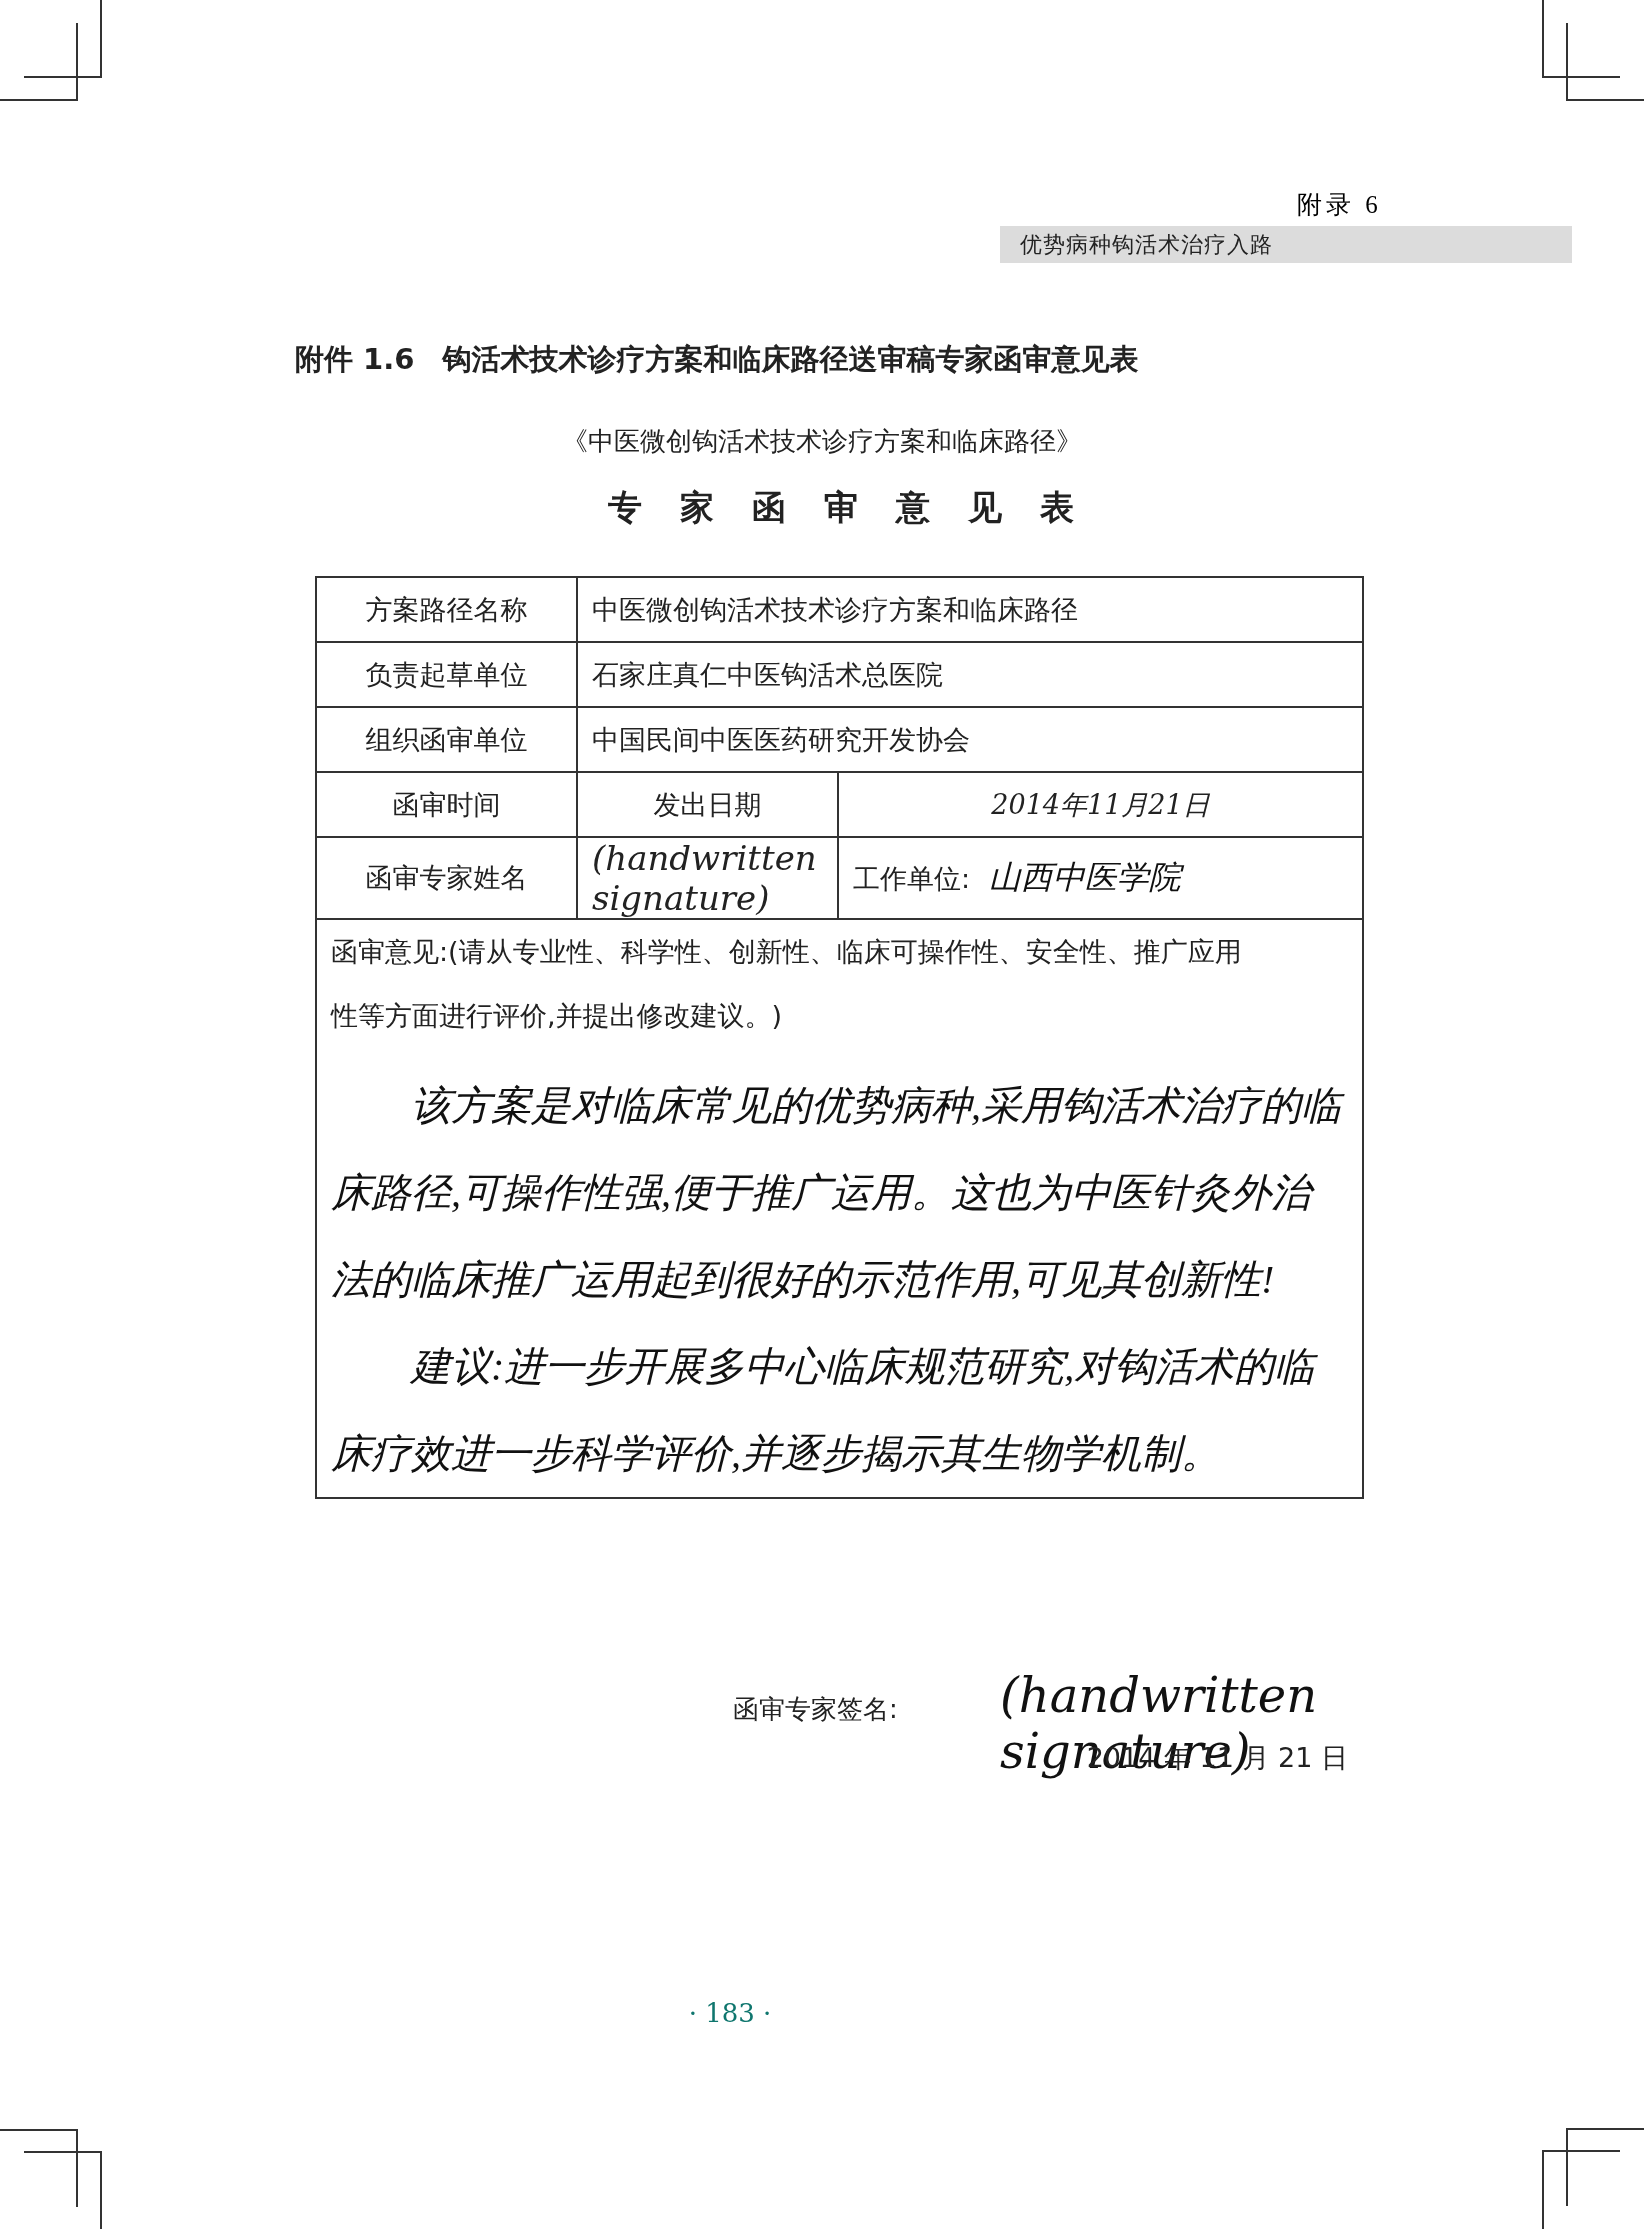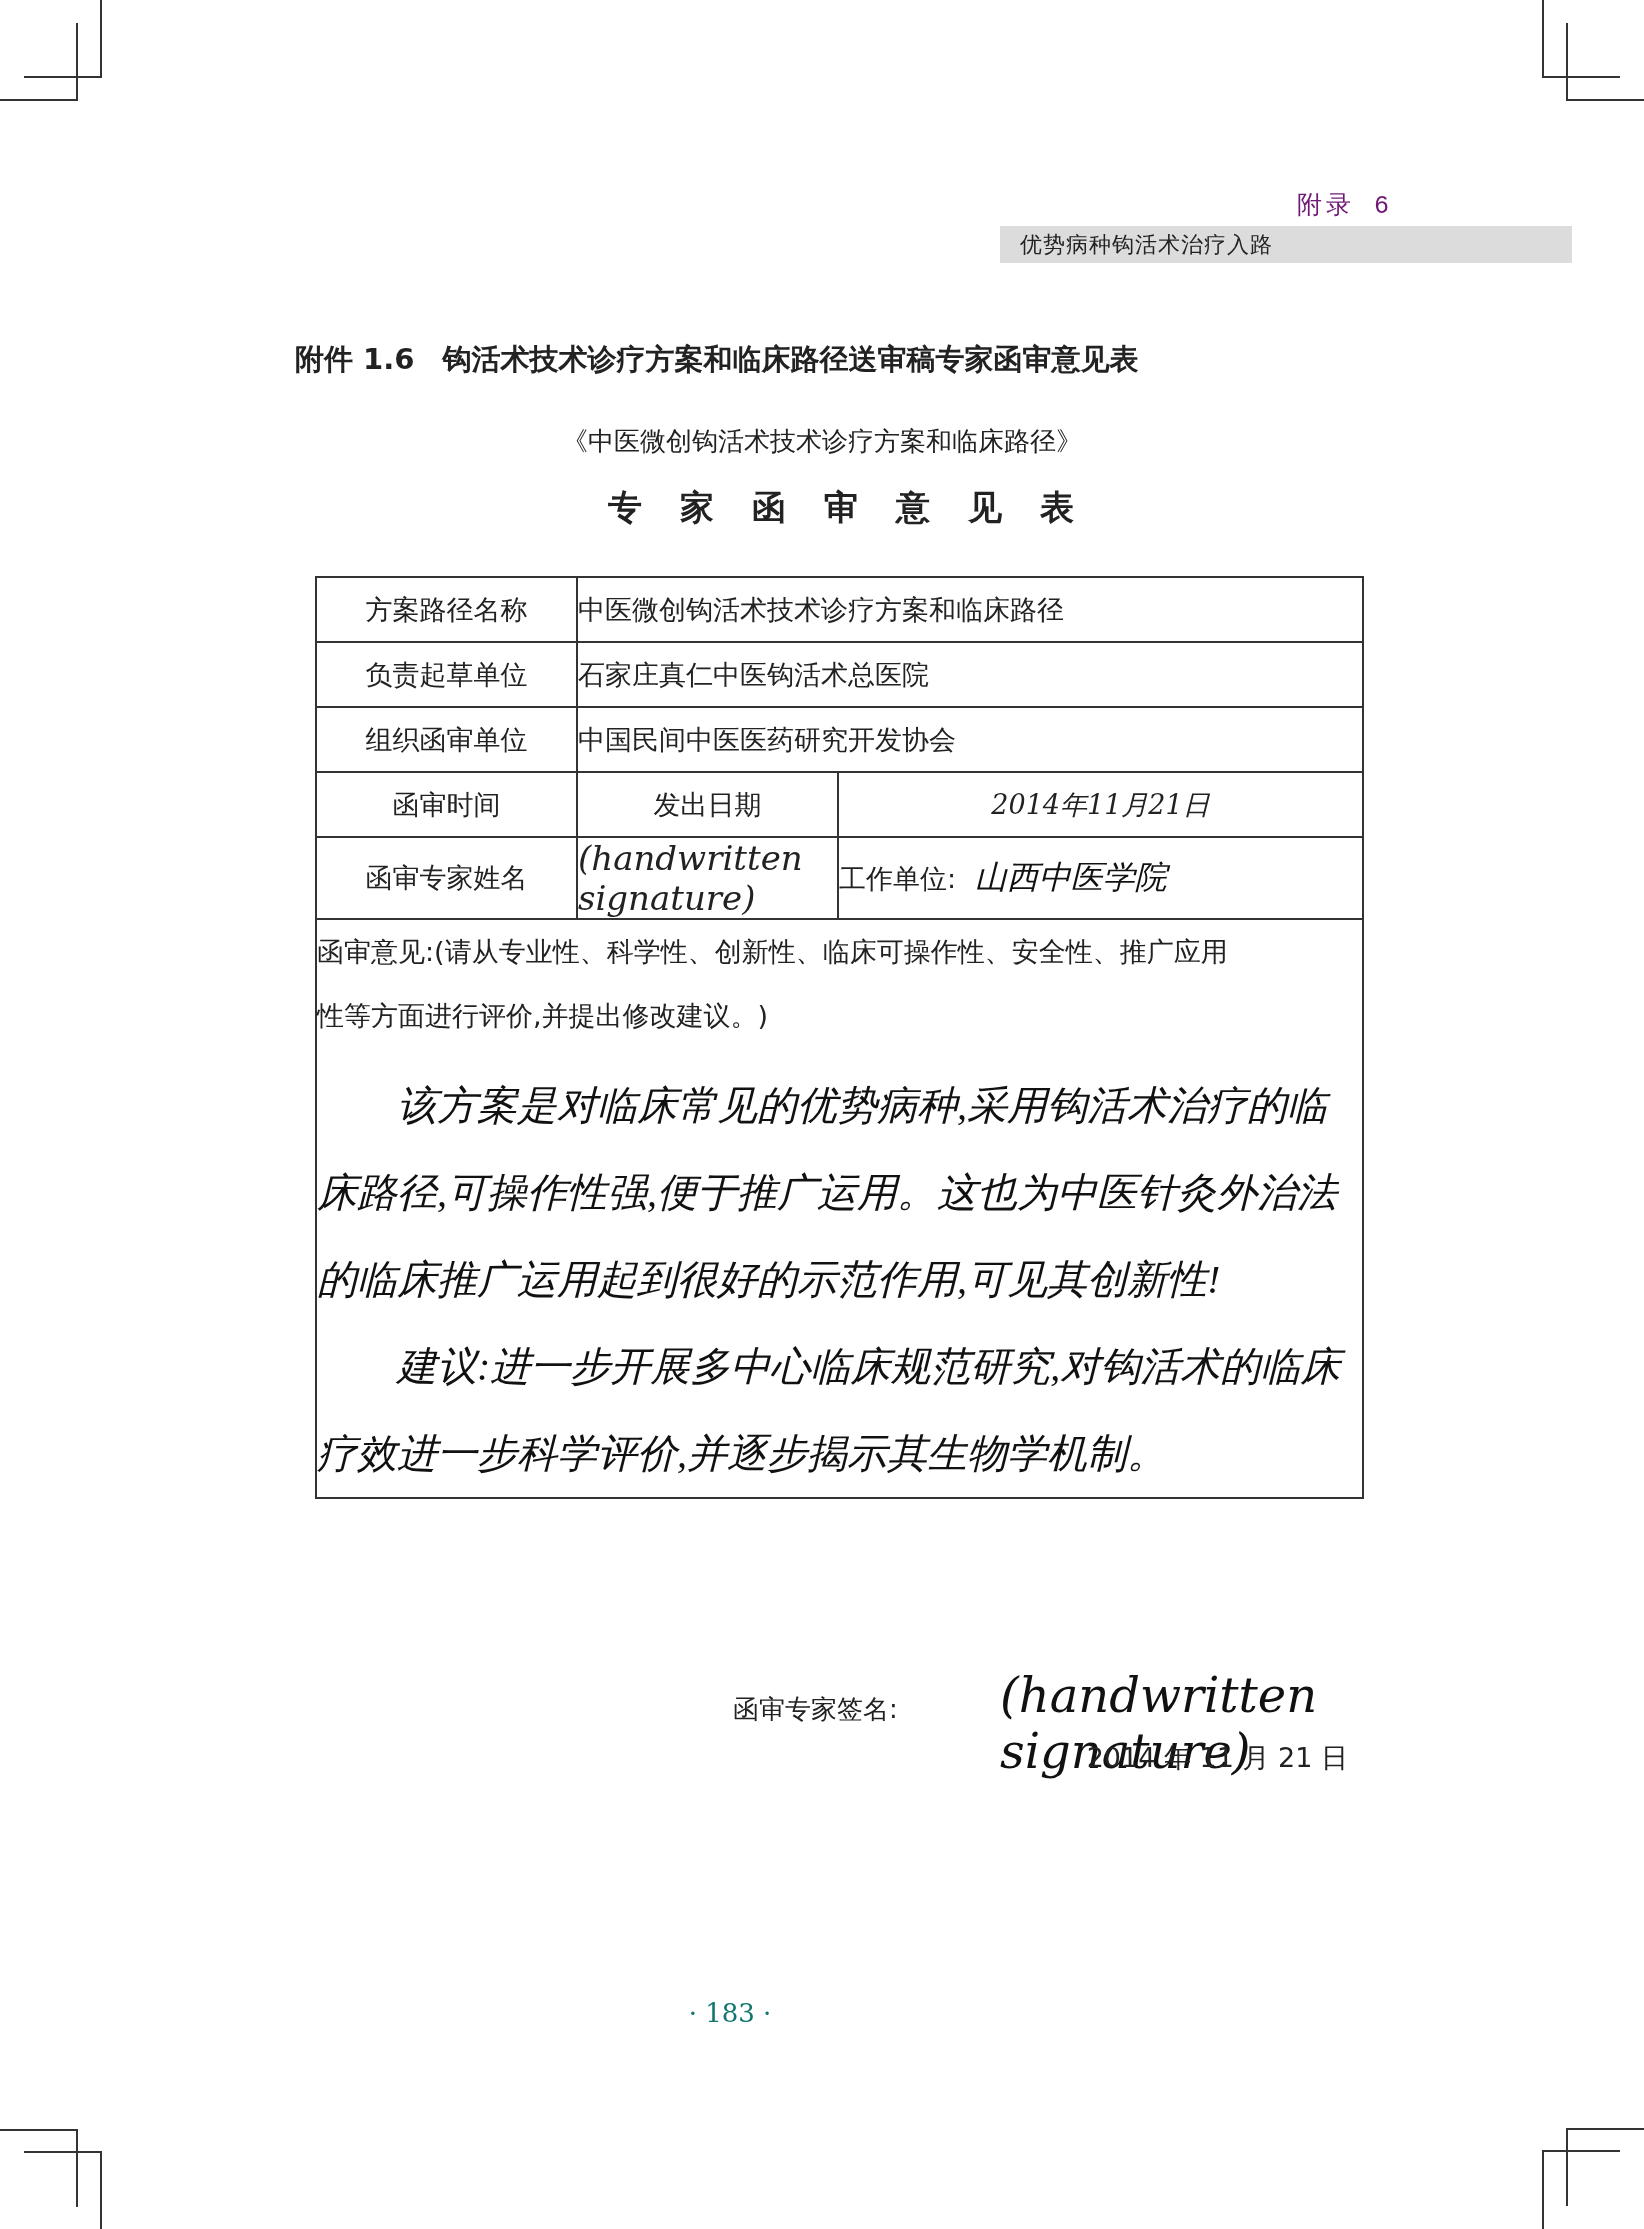--- a/index.html
+++ b/index.html
@@ -1,29 +1,29 @@
 <!DOCTYPE html>
 <html><head>
 <meta charset="utf-8">
 <style>
   html, body { margin:0; padding:0; background:#ffffff; }
   body { width:1644px; height:2230px; position:relative; overflow:hidden;
          font-family:"DejaVu Sans", "Liberation Sans", sans-serif; color:#1a1a1a; }
   .abs { position:absolute; }
   .crop { position:absolute; background:#333; }
-  .appendix-label { left:1297px; top:188px; font-family:Liberation Mono, monospace; font-size:25px; letter-spacing:4px; color:#701a75; }
+  .appendix-label { left:1297px; top:188px; font-family:Liberation Serif, serif; font-size:25px; letter-spacing:4px; color:#000000; }
   .chapter-band { left:1000px; top:226px; width:572px; height:37px; background:#dcdcdc; }
   .chapter-title { left:1020px; top:226px; font-size:22px; line-height:37px; color:#222; letter-spacing:1px; }
   .attach-title { left:295px; top:340px; font-size:29px; font-weight:bold; color:#222; white-space:nowrap; }
   .attach-title .num { margin-right:28px; }
   .doc-title { left:0; width:1644px; top:424px; text-align:center; font-size:26px; color:#222; }
   .form-title { left:0; width:1644px; top:485px; text-align:center; font-family:"DejaVu Serif","Liberation Serif",serif; font-size:34px; font-weight:bold; letter-spacing:38px; padding-left:38px; color:#222; }
 
   table.form { position:absolute; left:315px; top:576px; width:1047px; border-collapse:collapse; table-layout:fixed; }
-  table.form td { border:2px solid #333; font-size:27px; height:63px; padding:0 0; vertical-align:middle; color:#222; }
+  table.form td { border:2px solid #333; font-size:27px; height:63px; padding:0 14px; vertical-align:middle; color:#222; }
   td.label { text-align:center; }
   td.center { text-align:center; }
   .hand { font-family:"DejaVu Serif","Liberation Serif",serif; font-style:italic; color:#111; }
   .blur { display:inline-block; width:178px; height:30px; vertical-align:middle;
           background:repeating-linear-gradient(90deg,#bcbcbc 0 12px,#8d8d8d 12px 22px,#d4d4d4 22px 34px,#a0a0a0 34px 44px);
           filter:blur(1.5px); opacity:.8; }
   td.comments { height:880px; vertical-align:top; padding:12px 10px 0 10px; position:relative; }
   .prompt { font-size:27px; line-height:64px; color:#222; }
   .opinion { font-family:Liberation Serif, serif; font-style:italic; font-size:40px; line-height:87px; color:#111; margin-top:14px; }
   .opinion p { margin:0; }

